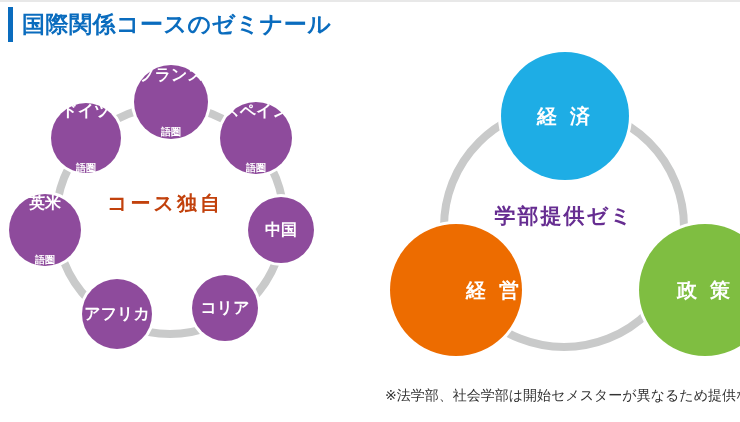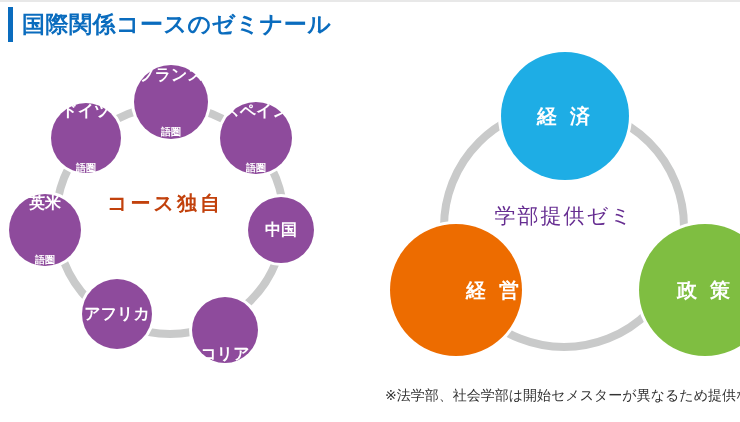--- a/index.html
+++ b/index.html
@@ -58,21 +58,21 @@
   
   .ring-left { left: 52px; top: 100px; width: 236px; height: 236px; }
   .purple { background: #8e4b9c; }
   .purple .node-label { font-size: 16px; }
   .n-france  { left: 134px; top: 63px;  width: 74px; height: 74px; }
   .n-germany { left: 51px;  top: 101px; width: 70px; height: 70px; }
   .n-spain   { left: 220px; top: 100px; width: 72px; height: 72px; }
   .n-english { left: 9px;   top: 192px; width: 72px; height: 72px; }
   .n-china   { left: 248px; top: 195px; width: 66px; height: 66px; }
   .n-africa  { left: 82px;  top: 277px; width: 70px; height: 70px; }
-  .n-korea   { left: 192px; top: 295px; width: 66px; height: 66px; justify-content: flex-end; }
+  .n-korea   { left: 192px; top: 273px; width: 66px; height: 66px; }
   .center-label-left {
     position: absolute;
     left: 65px; top: 188px;
     width: 200px;
     text-align: center;
     color: #c2410c;
     font-size: 20px;
     font-weight: bold;
     letter-spacing: 3px;
     line-height: 1.3;
@@ -84,21 +84,21 @@
   .n-economics  { left: 501px; top: 50px;  width: 128px; height: 128px; background: #1eade5; justify-content: center; }
   .n-management { left: 390px; top: 222px; width: 132px; height: 132px; background: #ed6c00; align-items: flex-end; }
   .n-policy     { left: 639px; top: 222px; width: 132px; height: 132px; background: #7fbe41; }
   .center-label-right {
     position: absolute;
     left: 454px; top: 200px;
     width: 220px;
     text-align: center;
     color: #662d91;
     font-size: 21px;
-    font-weight: normal;
+    font-weight: bold;
     letter-spacing: 2px;
     white-space: nowrap;
   }
 
   
   .footnote {
     position: absolute;
     left: 385px; top: 385px;
     font-size: 14px;
     color: #333333;

